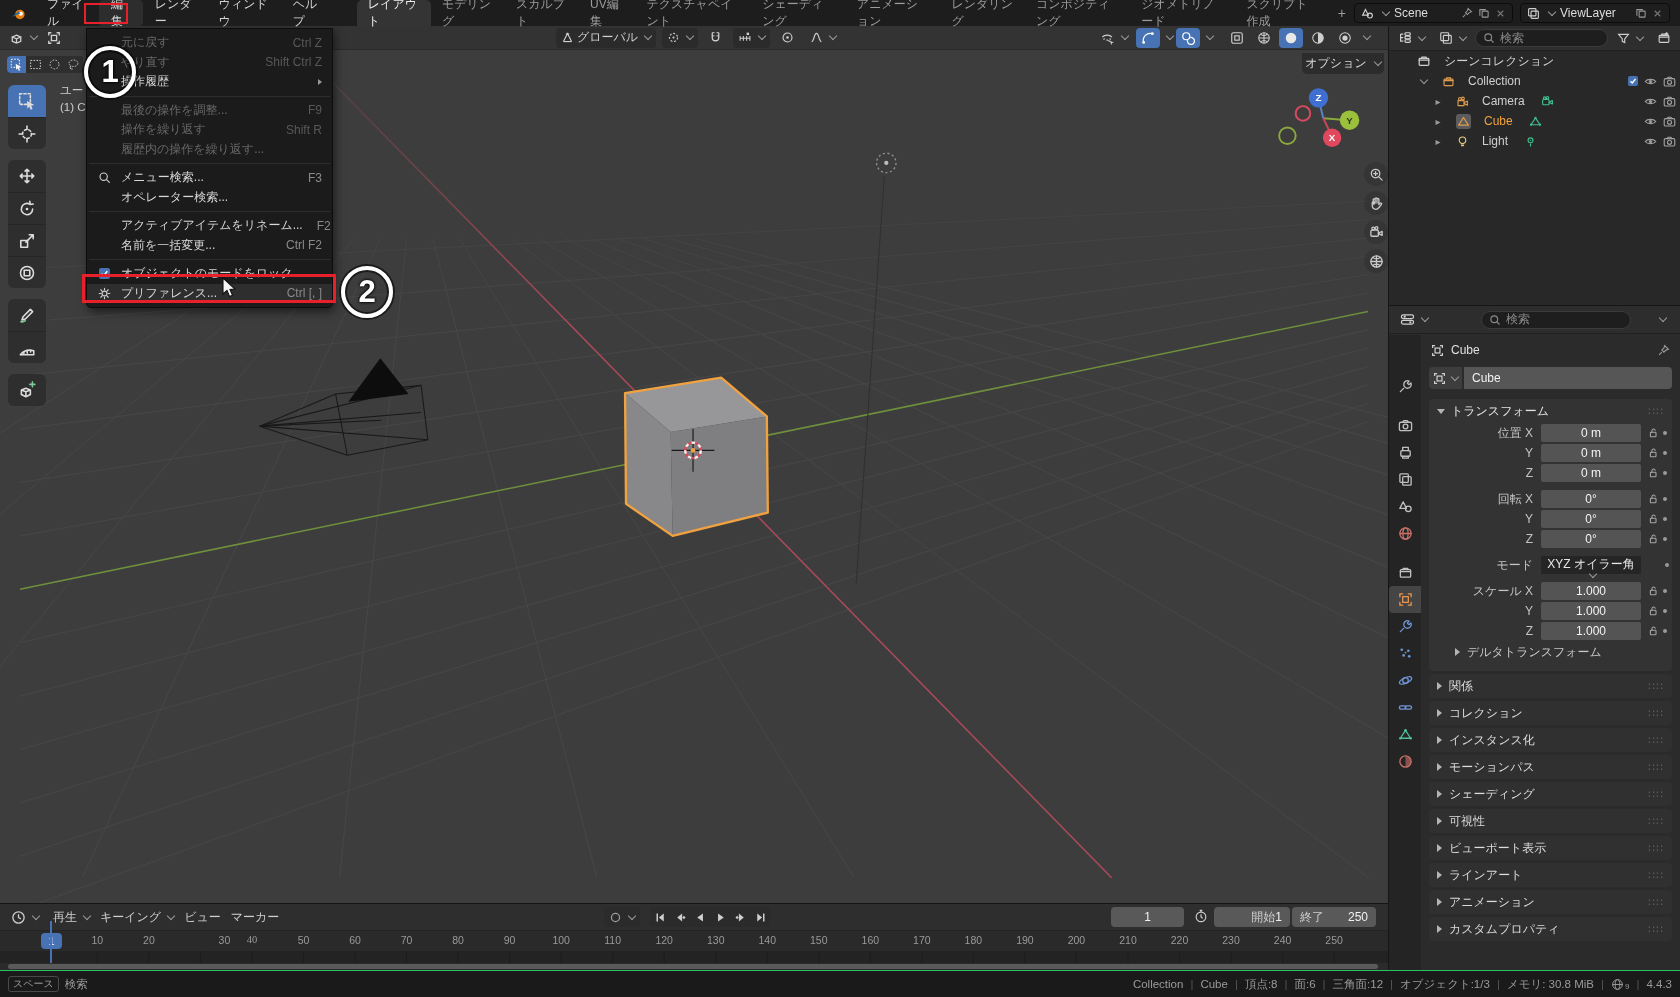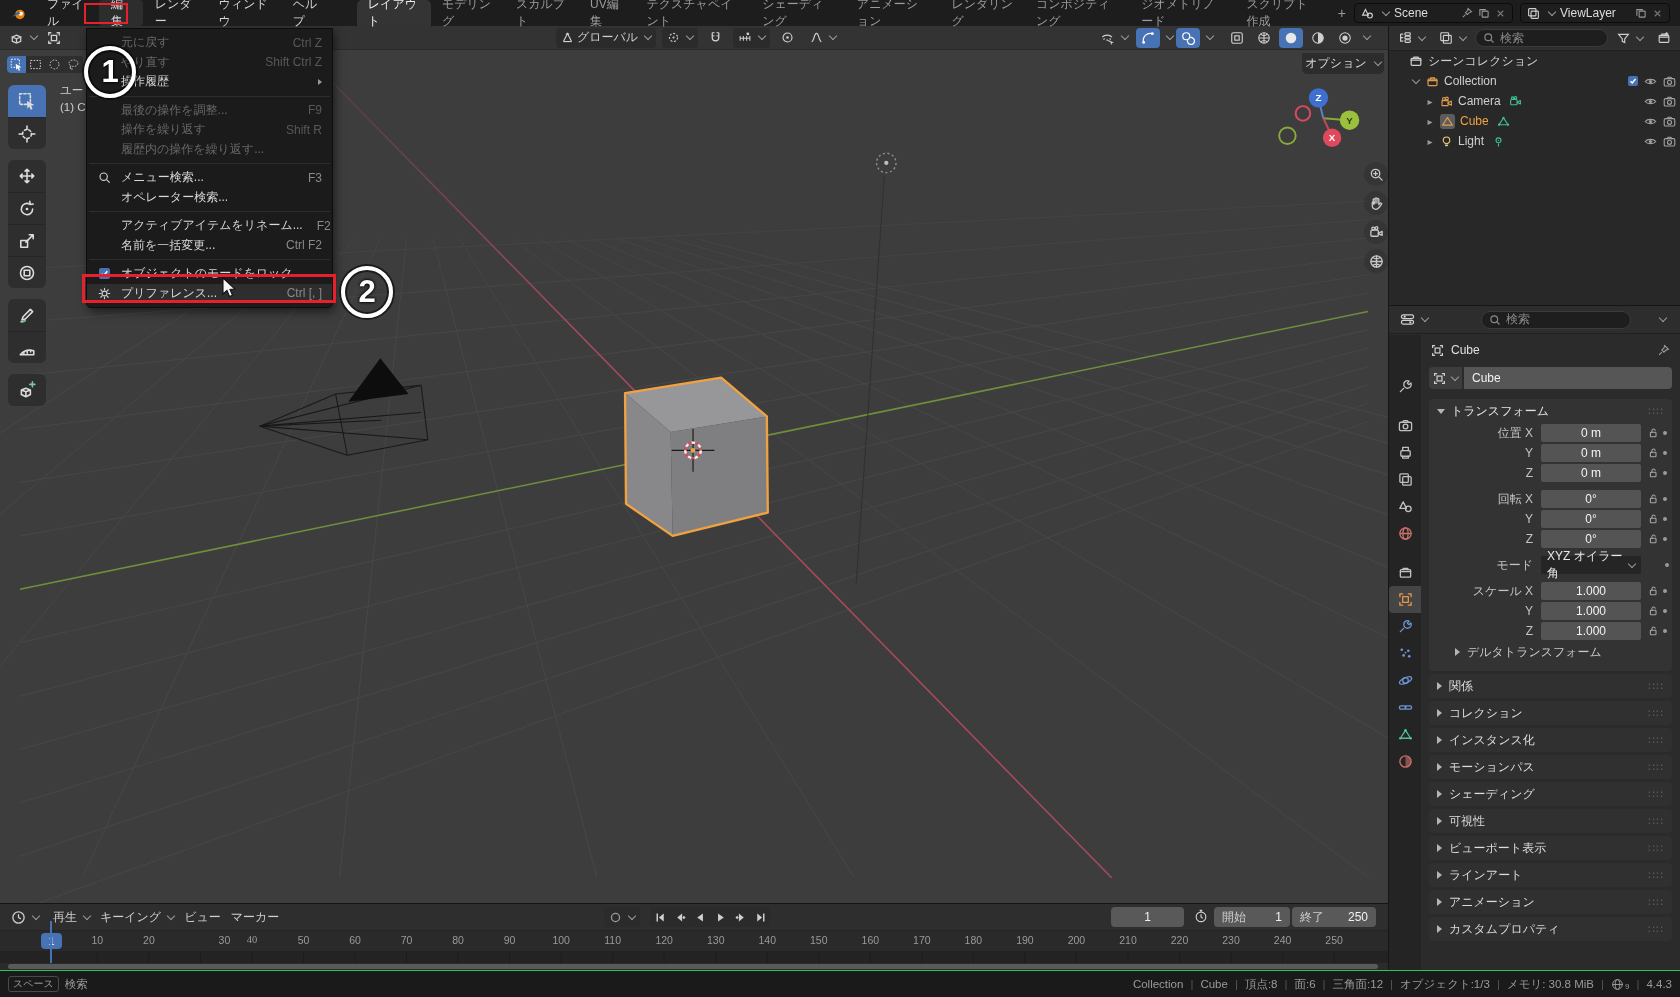--- a/index.html
+++ b/index.html
@@ -58,21 +58,21 @@
   .mi .msc { color:#8a8a8a; margin-left:14px; }
   .mi.dis { color:#686868; } .mi.dis .msc { color:#585858; }
   .msep { height:1px; background:#2e2e2e; margin:4px 2px; }
   .subarrow { width:0; height:0; border-left:4px solid #9a9a9a; border-top:3.5px solid transparent; border-bottom:3.5px solid transparent; }
   .mcheck { width:11px; height:11px; background:#4772b3; border-radius:2px; display:flex; align-items:center; justify-content:center;}
   
   #outliner { left:1389px; top:26px; width:291px; height:279px; background:#282828; }
   #outliner-header { height:25px; background:#2e2e2e; display:flex; align-items:center; padding:0 4px; gap:4px; border-bottom:1px solid #202020;}
   .search { flex:1; height:18px; background:#1e1e1e; border:1px solid #3b3b3b; border-radius:9px;
             display:flex; align-items:center; padding:0 7px; gap:5px; color:#8a8a8a; }
-  .o-row { height:20px; display:flex; align-items:center; padding-left:6px; position:relative; color:#cfcfcf;}
+  .o-row { height:20px; display:flex; align-items:center; padding-left:6px; position:relative; color:#cfcfcf;gap:8px;}
   .o-row .disc { width:14px; color:#9a9a9a; display:flex; justify-content:center; flex:none;}
   .o-name { margin-left:5px; }
   .o-right { position:absolute; right:4px; display:flex; align-items:center; gap:6px; color:#9f9f9f;}
   .badge { margin-left:8px; color:#3fbf8f; display:flex; }
   
   #props { left:1389px; top:306px; width:291px; height:664px; background:#2b2b2b; overflow:hidden;}
   #props-header { height:28px; background:#2d2d2d; border-bottom:1px solid #202020; display:flex; align-items:center; padding:0 6px; gap:6px;}
   #prop-tabs { position:absolute; left:0; top:29px; width:32px; bottom:0; background:#242424; }
   .ptab { width:32px; height:27px; display:flex; align-items:center; justify-content:center; }
   .ptab.on { background:#454545; border-radius:4px 0 0 4px; }
@@ -80,21 +80,21 @@
   #breadcrumb { height:30px; display:flex; align-items:center; padding:0 10px; gap:7px; color:#e0e0e0;}
   #name-row { display:flex; align-items:center; padding:0 8px; gap:2px; height:26px; }
   .icon-drop { height:22px; background:#3d3d3d; border-radius:4px 0 0 4px; display:flex; align-items:center; padding:0 4px; gap:2px; color:#ccc;}
   #name-input { flex:1; height:22px; background:#565656; border-radius:0 4px 4px 0; display:flex; align-items:center; padding:0 8px; color:#f2f2f2;}
   #transform-panel { margin:8px 8px 0 8px; background:#333333; border-radius:4px; padding-bottom:8px; }
   .panel-head { height:24px; display:flex; align-items:center; padding:0 8px; gap:6px; color:#e4e4e4; }
   .dragdots { margin-left:auto; color:#5f5f5f; letter-spacing:1px; font-size:11px;}
   .tr-row { display:flex; align-items:center; height:20px; padding-right:6px; }
   .tr-label { width:112px; text-align:right; padding-right:8px; color:#c4c4c4; flex:none;}
   .tr-val { width:100px; height:18px; background:#545454; border-radius:2px; display:flex; align-items:center; justify-content:center; color:#f4f4f4; flex:none;}
-  .tr-val.drop { background:#252525; justify-content:space-between; padding:0 6px; color:#e8e8e8;}
+  .tr-val.drop { background:#252525; justify-content:space-between; padding:0 6px; color:#e8e8e8;flex-direction:column;}
   .tr-side { display:flex; align-items:center; gap:4px; margin-left:6px; color:#a8a8a8;}
   .dot { width:4px; height:4px; border-radius:50%; background:#9a9a9a; }
   .gap6 { height:6px; }
   .sub-head { height:22px; display:flex; align-items:center; padding-left:26px; gap:7px; color:#c9c9c9; }
   .cpanel { margin:3px 8px 0 8px; height:24px; background:#303030; border-radius:4px;
             display:flex; align-items:center; padding:0 8px; gap:7px; color:#dcdcdc; }
   .tri-r { width:0; height:0; border-left:5px solid #b5b5b5; border-top:4px solid transparent; border-bottom:4px solid transparent; flex:none;}
   .tri-d { width:0; height:0; border-top:5px solid #b5b5b5; border-left:4px solid transparent; border-right:4px solid transparent; flex:none;}
   
   #timeline { left:0; top:904px; width:1388px; height:66px; background:#2a2a2a; }
@@ -1177,21 +1177,21 @@
             </div>
           </div>
       </div>
       <div class="tl-field" style="left:1111px; width:73px;">1</div>
       <div class="hbtn" style="position:absolute; left:1189px; top:2px;">
         <svg class="ic" width="14" height="14" viewBox="0 0 16 16" stroke="#cfcfcf" fill="none" stroke-width="1.3">
             <circle cx="8" cy="9" r="5.5"></circle>
             <path d="M8 6v3l2 1.5M6.5 1.5h3M8 1.5v2"></path>
           </svg>
       </div>
-      <div class="tl-field" style="left:1214px; width:76px; justify-content:space-between; padding:0 8px;">
+      <div class="tl-field" style="left:1214px; width:76px; justify-content:flex-end; padding:0 8px;">
         <span style="color:#cfcfcf;">開始</span>
         <span>1</span>
       </div>
       <div class="tl-field" style="left:1292px; width:84px; justify-content:space-between; padding:0 8px;">
         <span style="color:#cfcfcf;">終了</span>
         <span>250</span>
       </div>
     </div>
     <div id="tl-ruler">
       <div id="cur-frame-pill">1</div>

